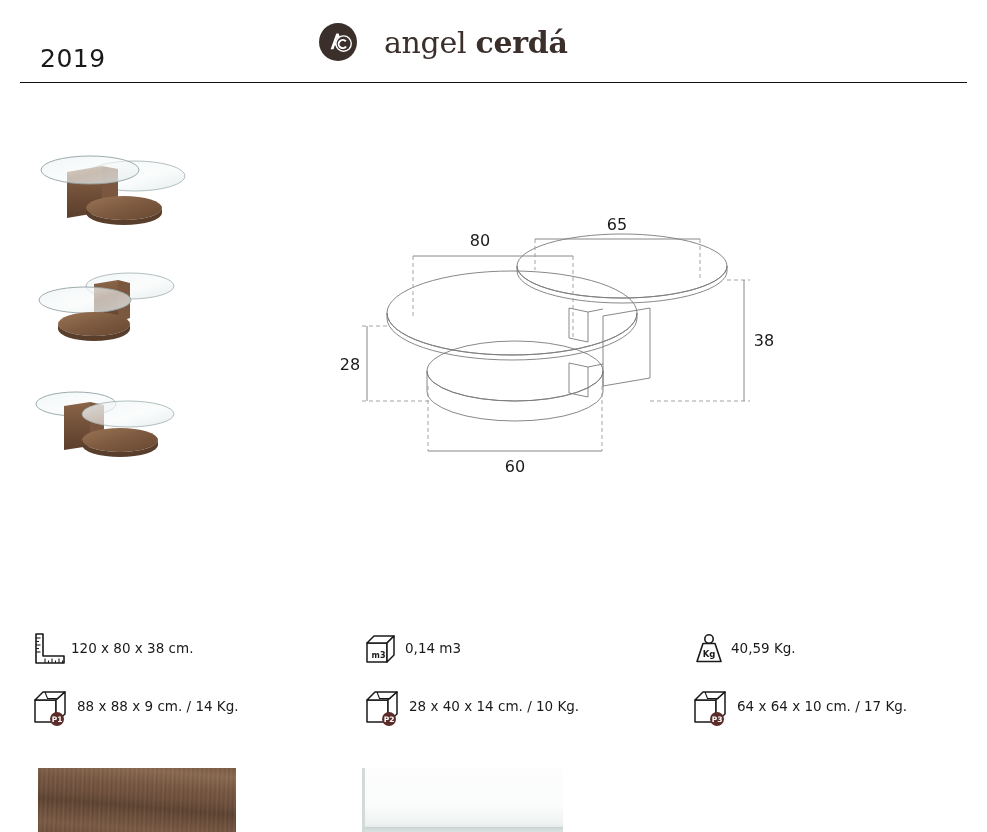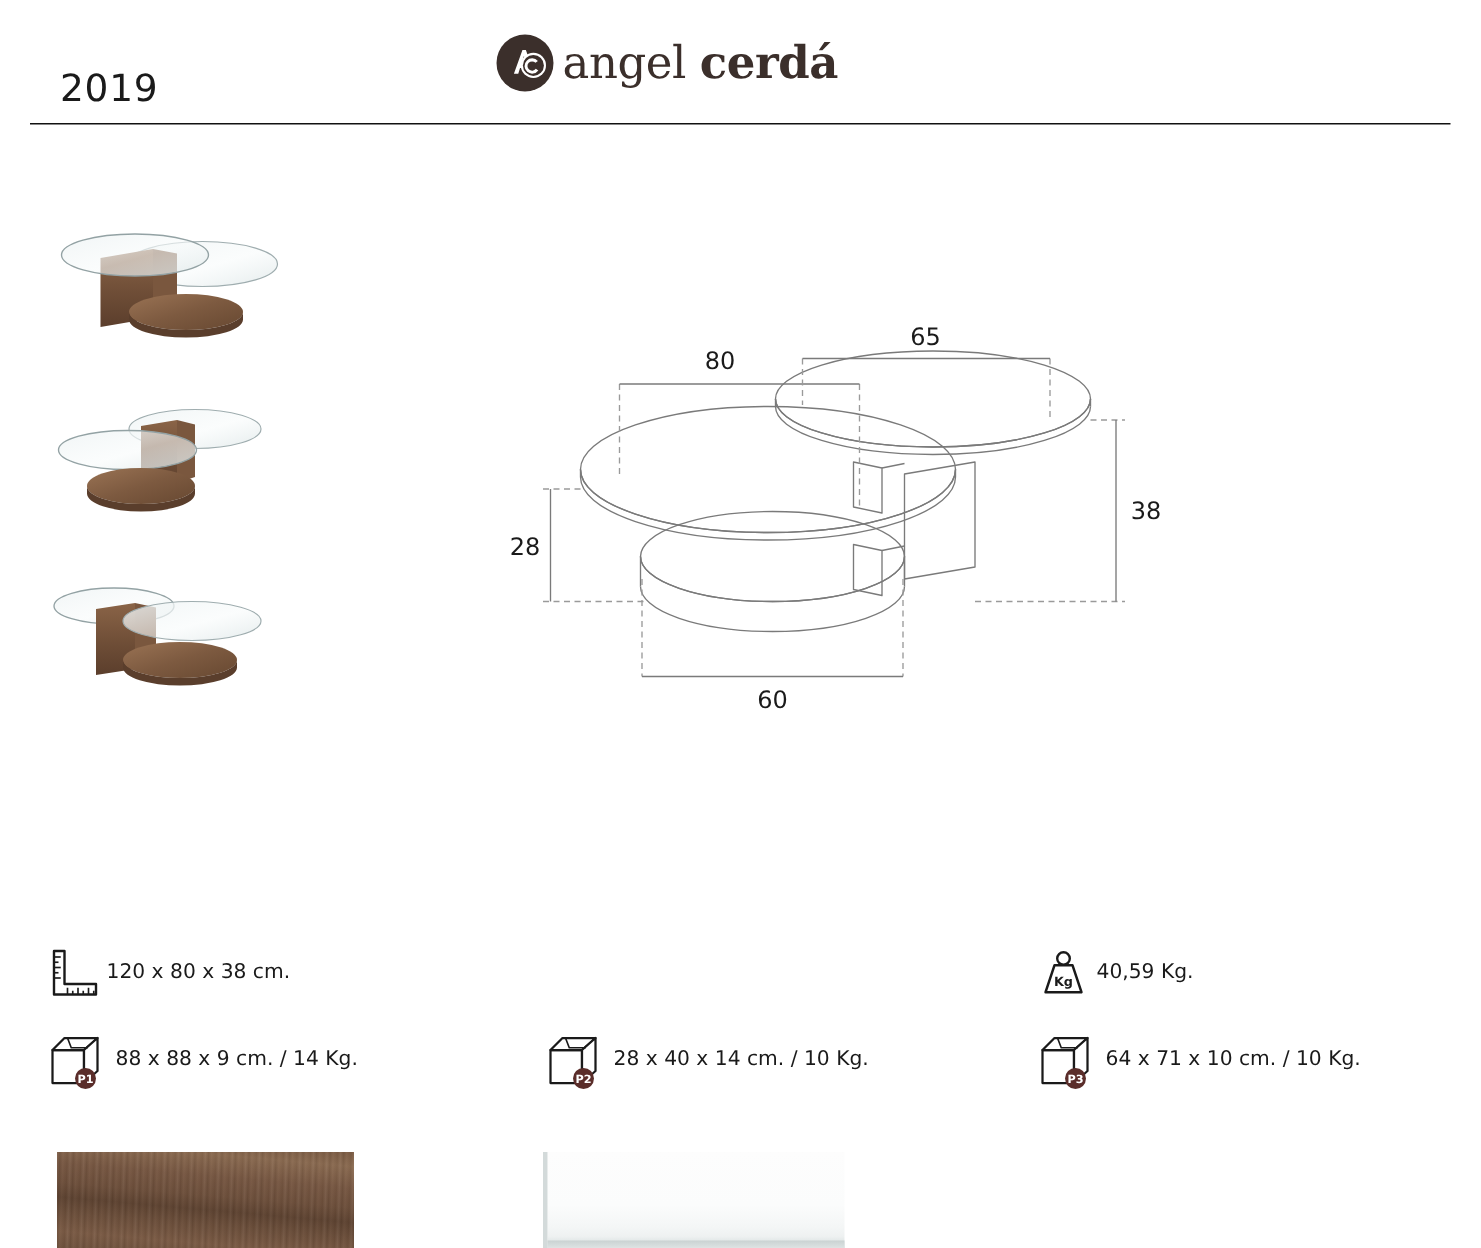--- a/index.html
+++ b/index.html
@@ -27,25 +27,25 @@
     position: absolute;
     left: 40px;
     top: 44px;
     font-size: 25px;
     letter-spacing: 0.5px;
     color: #1a1a1a;
     font-family: "DejaVu Sans", "Liberation Sans", sans-serif;
   }
   #brand-logo {
     position: absolute;
-    left: 330px;
+    left: 318px;
     top: 22px;
     display: flex;
     align-items: center;
-    gap: 5px;
+    gap: 26px;
   }
   #brand-mark { display: block; }
   #brand-wordmark {
     font-family: "DejaVu Serif", "Liberation Serif", serif;
     font-size: 30px;
     color: #3b2f2b;
     letter-spacing: -0.3px;
     white-space: nowrap;
   }
   #brand-wordmark .w-light { font-weight: 400; }
@@ -311,20 +311,29 @@
         <line x1="16.5" y1="31" x2="16.5" y2="28.5"></line>
         <line x1="20" y1="31" x2="20" y2="26.5"></line>
         <line x1="23.5" y1="31" x2="23.5" y2="28.5"></line>
         <line x1="27" y1="31" x2="27" y2="26.5"></line>
         <line x1="30.5" y1="31" x2="30.5" y2="28.5"></line>
       </g>
     </svg>
     <span class="spec-text">120 x 80 x 38 cm.</span>
   </div>
 
+  <div class="spec-item col-2 row-1">
+    <svg class="spec-icon" width="36" height="34" viewBox="0 0 36 34" aria-hidden="true">
+      <path d="M3 11 L3 30 L23 30 L23 11 Z" fill="#ffffff" stroke="#1a1a1a" stroke-width="1.5" stroke-linejoin="round"></path>
+      <path d="M3 11 L10 4 L30 4 L23 11 Z" fill="#ffffff" stroke="#1a1a1a" stroke-width="1.5" stroke-linejoin="round"></path>
+      <path d="M23 11 L30 4 L30 23 L23 30 Z" fill="#ffffff" stroke="#1a1a1a" stroke-width="1.5" stroke-linejoin="round"></path>
+      <text x="14.5" y="26" text-anchor="middle" font-family="DejaVu Sans, Liberation Sans, sans-serif" font-size="8" font-weight="600" fill="#1a1a1a">m3</text>
+    </svg>
+    <span class="spec-text">0,14 m3</span>
+  </div>
 
   <div class="spec-item col-3 row-1">
     <svg class="spec-icon" width="34" height="34" viewBox="0 0 34 34" aria-hidden="true">
       <circle cx="17" cy="7" r="4.2" fill="none" stroke="#1a1a1a" stroke-width="1.6"></circle>
       <path d="M11 11.5 L23 11.5 L29 29.5 L5 29.5 Z" fill="none" stroke="#1a1a1a" stroke-width="1.6" stroke-linejoin="round"></path>
       <text x="17" y="25" text-anchor="middle" font-family="DejaVu Sans, Liberation Sans, sans-serif" font-size="8.5" font-weight="600" fill="#1a1a1a">Kg</text>
     </svg>
     <span class="spec-text">40,59 Kg.</span>
   </div>
 
@@ -354,20 +363,20 @@
 
   <div class="spec-item col-3 row-2">
     <svg class="spec-icon" width="40" height="38" viewBox="0 0 40 38" aria-hidden="true">
       <path d="M3 12 L3 34 L24 34 L24 12 Z" fill="#ffffff" stroke="#1a1a1a" stroke-width="1.5" stroke-linejoin="round"></path>
       <path d="M3 12 L11 4 L33 4 L24 12 Z" fill="#ffffff" stroke="#1a1a1a" stroke-width="1.5" stroke-linejoin="round"></path>
       <path d="M24 12 L33 4 L33 26 L24 34 Z" fill="#ffffff" stroke="#1a1a1a" stroke-width="1.5" stroke-linejoin="round"></path>
       <path d="M13 4 L15.5 10.5 L26.5 10.5" fill="none" stroke="#1a1a1a" stroke-width="1.1"></path>
       <circle cx="25" cy="31" r="7" fill="#5a2d2a"></circle>
       <text x="25" y="34" text-anchor="middle" font-family="DejaVu Sans, Liberation Sans, sans-serif" font-size="7.5" font-weight="700" fill="#ffffff">P3</text>
     </svg>
-    <span class="spec-text">64 x 71 x 10 cm. / 10 Kg.</span>
+    <span class="spec-text">64 x 64 x 10 cm. / 17 Kg.</span>
   </div>
 </div>
 
 <div id="materials">
   <div class="swatch" id="swatch-walnut"></div>
   <div class="swatch" id="swatch-glass"></div>
 </div>
 
 </body></html>

